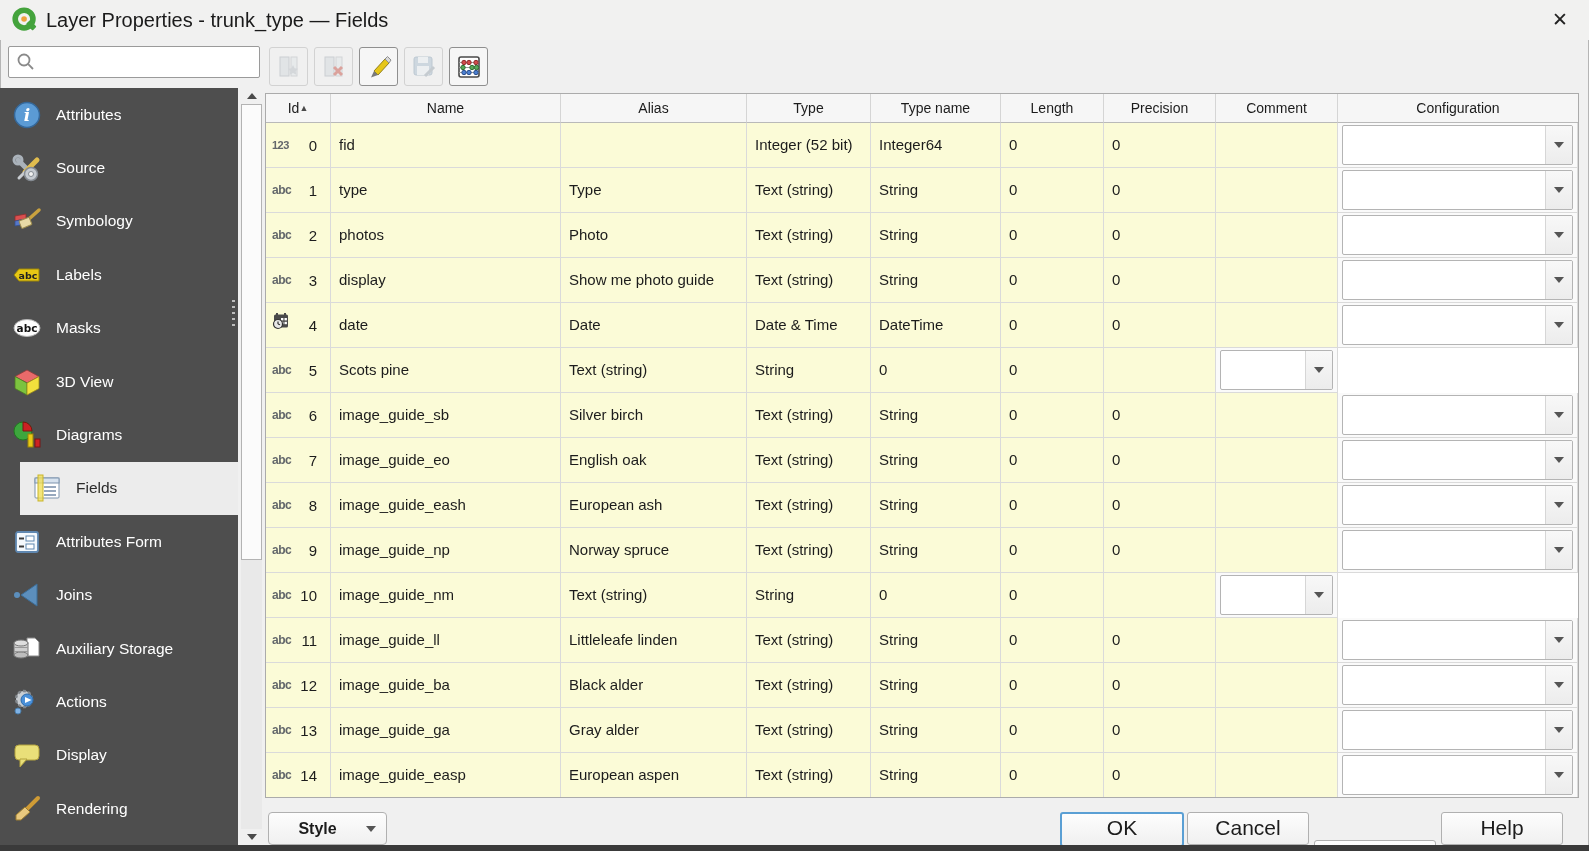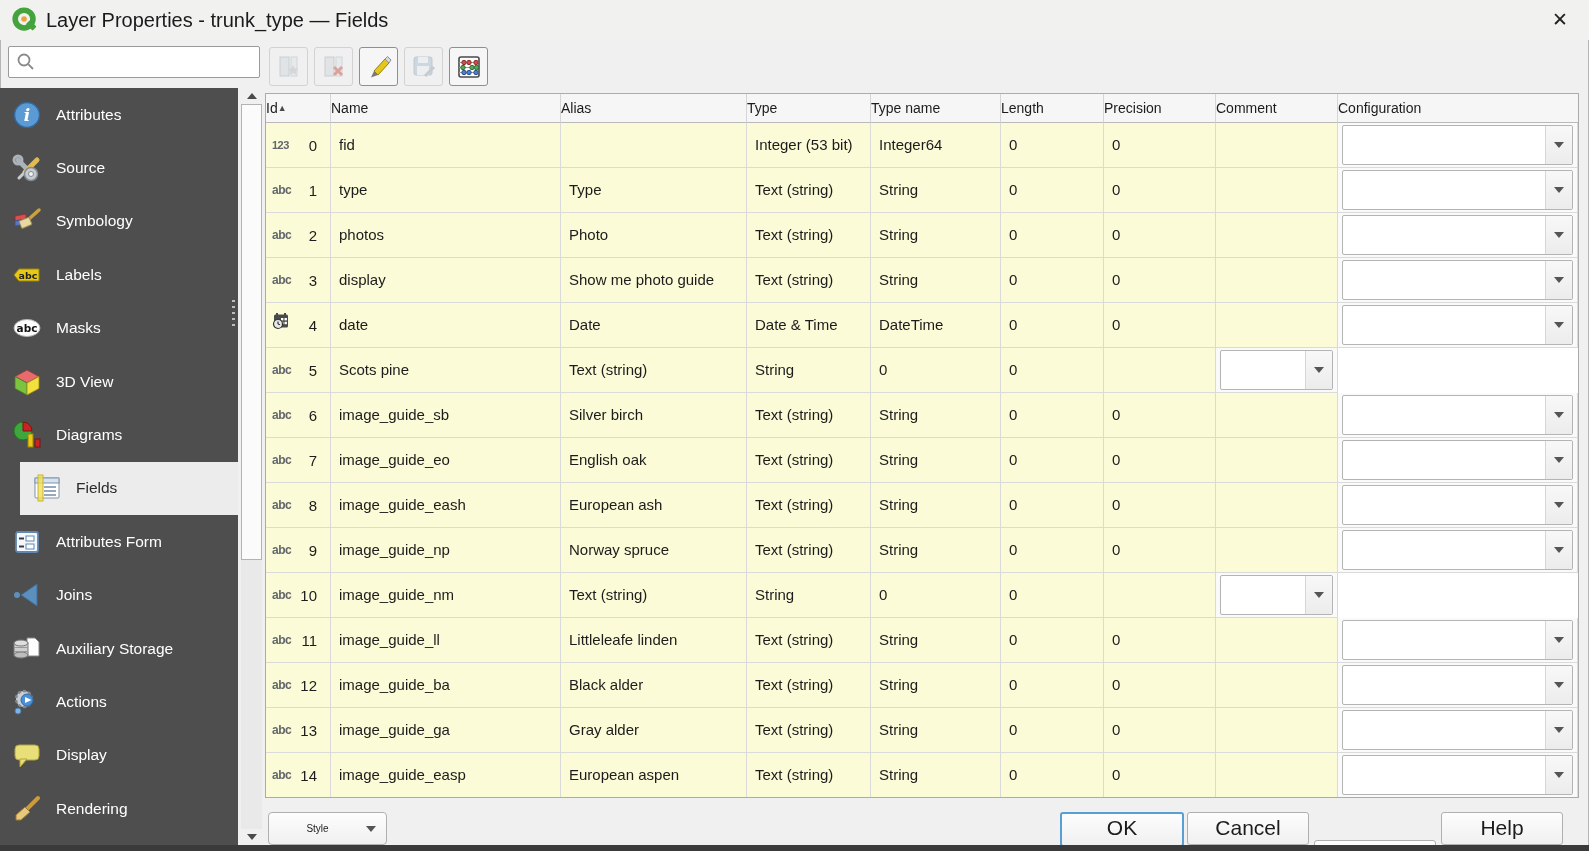--- a/index.html
+++ b/index.html
@@ -35,21 +35,21 @@
   .sb-scroll{position:absolute;left:241px;top:88px;width:21px;height:757px;background:#e9e9e9;}
   .sb-arrow{position:absolute;left:0;width:21px;height:16px;background:#f0f0f0;display:flex;align-items:center;justify-content:center;}
   .sb-arrow.up{top:0;} .sb-arrow.down{bottom:0;}
   .tri-up{width:0;height:0;border-left:5px solid transparent;border-right:5px solid transparent;border-bottom:6px solid #4a4a4a;}
   .tri-down{width:0;height:0;border-left:5px solid transparent;border-right:5px solid transparent;border-top:6px solid #4a4a4a;}
   .sb-thumb{position:absolute;left:0;top:16px;width:19px;height:454px;background:#fbfbfb;border:1px solid #b3b3b3;}
   
   .fields-table{position:absolute;left:265px;top:93px;width:1312px;border:1px solid #ababab;background:#fff;}
   .t-head,.t-row{display:grid;grid-template-columns:65px 230px 186px 124px 130px 103px 112px 122px 240px;}
   .h-cell{height:28px;line-height:28px;background:#f6f6f6;border-right:1px solid #d5d5d5;border-bottom:1px solid #b9b9b9;
-          text-align:center;font-size:14px;color:#1c1c1c;display:flex;align-items:center;}
+          text-align:center;font-size:14px;color:#1c1c1c;display:flex;align-items:center;justify-content:center;}
   .h-cell:last-child{border-right:none;}
   .sort-arrow{font-size:9px;color:#4a4a4a;}
   .cell{height:44px;line-height:44px;background:#fbfbd7;border-right:1px solid #dadada;border-bottom:1px solid #dadada;
         padding:0 8px;font-size:15px;color:#1c1c1c;white-space:nowrap;overflow:hidden;}
   .t-row:last-child .cell{border-bottom:none;}
   .id-cell{display:flex;align-items:center;padding:0 13px 0 6px;}
   .type-icon{font-weight:bold;color:#63676b;letter-spacing:-.5px;}
   .type-icon.num{font-size:11px;} .type-icon.txt{font-size:12px;}
   .row-id{margin-left:auto;line-height:normal;}
   .config-cell{background:#fafafa;padding:0;display:flex;align-items:center;}
@@ -57,21 +57,21 @@
          display:flex;align-items:stretch;overflow:hidden;}
   .combo-value{flex:1;line-height:36px;padding-left:6px;font-size:14px;}
   .combo-arrow{width:26px;border-left:1px solid #d6d6d6;background:linear-gradient(#f8f8f8,#ececec);
                display:flex;align-items:center;justify-content:center;}
   .combo-arrow .tri-down{border-left-width:5px;border-right-width:5px;border-top-width:6px;border-top-color:#555;}
   
   .btn{position:absolute;top:812px;height:31px;border:1px solid #b0b0b0;border-radius:3px;
        background:linear-gradient(#fdfdfd,#f0f0f0);font-size:21px;color:#1c1c1c;text-align:center;line-height:29px;}
   .btn.default{border:2px solid #5a9fd4;line-height:27px;}
   .style-btn{position:absolute;left:268px;top:812px;width:117px;height:31px;border:1px solid #b0b0b0;border-radius:4px;
-             background:linear-gradient(#fdfdfd,#f0f0f0);font-size:10px;color:#1c1c1c;display:flex;align-items:center;}
+             background:linear-gradient(#fdfdfd,#f0f0f0);font-size:16px;color:#1c1c1c;display:flex;align-items:center;font-weight:bold;}
   .style-btn .lbl{flex:1;text-align:center;}
   .style-btn .tri-down{margin-right:10px;border-top-color:#555;}
   .bottom-strip{position:absolute;left:0;top:845px;width:1589px;height:6px;background:#3a3a3a;}
 </style>
 </head>
 <body>
 
 <div class="window">
 
   <div class="titlebar">
@@ -324,21 +324,21 @@
         </div>
     </div>
     <div id="table-body">
         <div class="t-row">
     <div class="cell id-cell">
       <span class="type-icon num">123</span>
       <span class="row-id">0</span>
     </div>
     <div class="cell">fid</div>
     <div class="cell"></div>
-    <div class="cell">Integer (53 bit)</div>
+    <div class="cell">Integer (52 bit)</div>
     <div class="cell">Integer64</div>
     <div class="cell">0</div>
     <div class="cell">0</div>
     <div class="cell"></div>
     <div class="cell config-cell">
       <div class="combo">
         <span class="combo-value"></span>
         <span class="combo-arrow">
                 <span class="tri-down"></span>
               </span>

